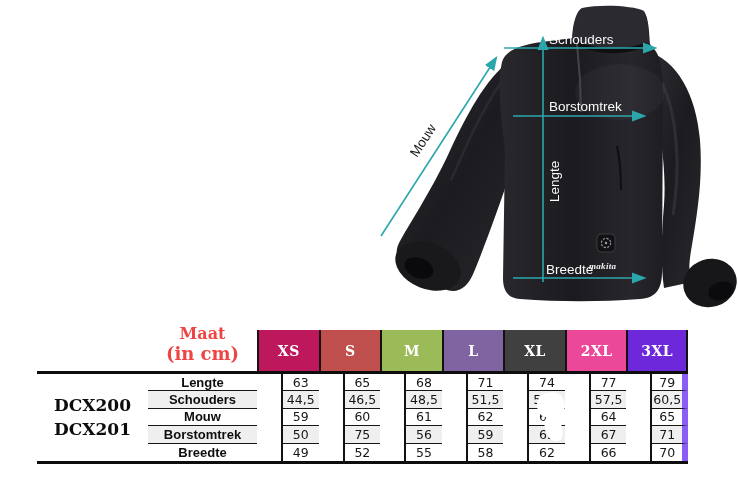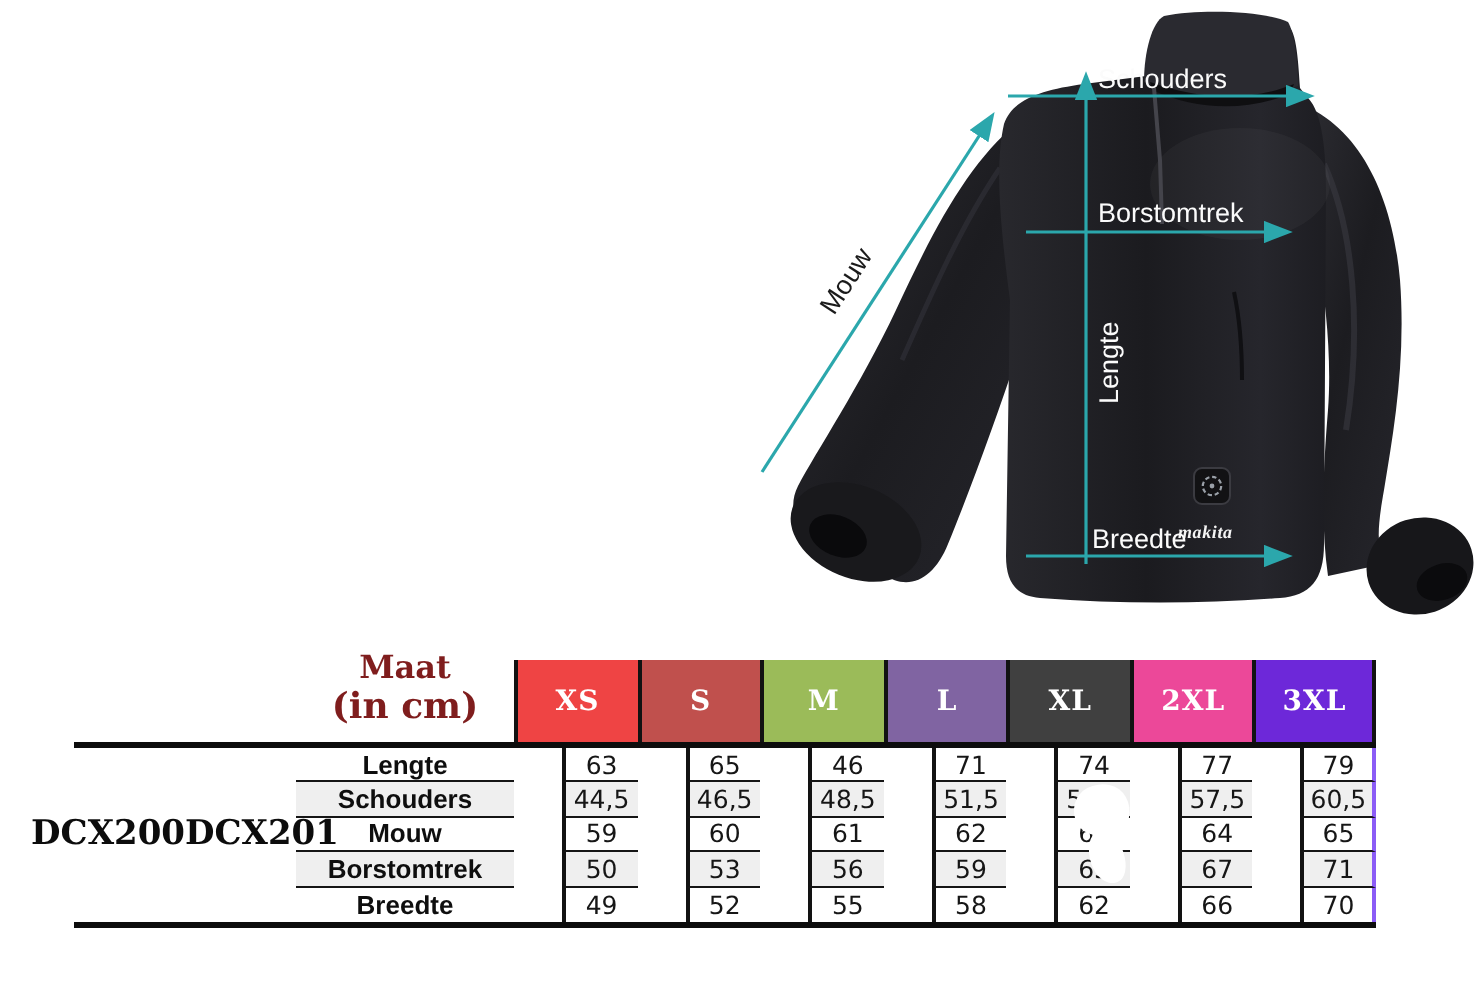--- a/index.html
+++ b/index.html
@@ -10,34 +10,34 @@
   
   .fig{position:absolute;left:0;top:0;width:738px;height:320px;}
   .fig svg{display:block;}
   .m-label{font-family:"Liberation Sans",sans-serif;font-size:13.5px;fill:#fbfbfb;}
   .m-label-dark{font-family:"Liberation Sans",sans-serif;font-size:13.5px;fill:#1b1b1b;}
   .brand{font-family:"Liberation Serif",serif;font-style:italic;font-weight:bold;font-size:9px;fill:#f4f4f4;letter-spacing:.3px;}
   
   .size-table{position:absolute;left:37px;top:322px;width:651px;}
   .thead{display:grid;grid-template-columns:111px 109px repeat(7,1fr);height:49px;align-items:end;}
   .corner{height:100%;display:flex;flex-direction:column;justify-content:center;align-items:center;
-    font-family:"DejaVu Serif",serif;font-weight:bold;color:#7f1d1d;font-size:16px;line-height:20px;padding-bottom:3px;}
+    font-family:"DejaVu Serif",serif;font-weight:bold;color:#ef4444;font-size:16px;line-height:20px;padding-bottom:3px;}
   .corner .sub{font-size:18px;}
   .size-head{height:41px;display:flex;align-items:center;justify-content:center;color:#ffffff;
     font-family:"DejaVu Serif",serif;font-weight:bold;font-size:14px;letter-spacing:.5px;border-left:2px solid #121212;}
   .size-head.lastc{border-right:2px solid #121212;}
   .hline{height:3px;background:#0d0d0d;}
   .tbody{display:grid;grid-template-columns:111px 109px repeat(7,1fr);grid-auto-rows:17.4px;}
-  .model{grid-column:1;grid-row:1/6;display:flex;align-items:center;justify-content:center;
+  .model{grid-column:1;grid-row:1/6;display:flex;flex-direction:column;align-items:center;justify-content:center;
     font-family:"DejaVu Serif",serif;font-weight:bold;font-size:17px;line-height:24px;color:#0c0c0c;}
   .rlabel{display:flex;align-items:center;justify-content:center;font-weight:bold;font-size:13px;color:#0e0e0e;
     border-bottom:1.6px solid #151515;}
   .val{display:flex;align-items:center;justify-content:center;font-family:"DejaVu Sans",sans-serif;font-size:12.5px;color:#161616;
     border-left:2px solid #121212;border-bottom:1.6px solid #151515;margin-left:24px;}
-  .val.lastc{border-right:2px solid #8b5cf6;}
+  .val.lastc{border-right:6px solid #8b5cf6;}
   .lastr{border-bottom:none !important;}
   .alt{background:#efefef;}
   
   .smudge{position:absolute;background:#ffffff;z-index:5;}
   .smudge.s1{left:537px;top:392px;width:28px;height:26px;border-radius:55% 45% 60% 40% / 50% 55% 45% 50%;transform:rotate(12deg);}
   .smudge.s2{left:545px;top:415px;width:17px;height:27px;border-radius:50% 50% 45% 55% / 55% 45% 50% 50%;transform:rotate(-18deg);}
 </style>
 </head>
 <body>
 
@@ -105,41 +105,41 @@
 </div>
 
 <div class="size-table">
 
   <div class="thead">
     <div></div>
     <div class="corner">
       <div>Maat</div>
       <div class="sub">(in cm)</div>
     </div>
-    <div class="size-head" style="background: #ef4444;">XS</div>
+    <div class="size-head" style="background: #be185d;">XS</div>
     <div class="size-head" style="background: rgb(192, 80, 77);">S</div>
     <div class="size-head" style="background: rgb(155, 187, 89);">M</div>
     <div class="size-head" style="background: rgb(128, 100, 162);">L</div>
     <div class="size-head" style="background: #404040;">XL</div>
     <div class="size-head" style="background: #ec4899;">2XL</div>
     <div class="size-head lastc" style="background: #6d28d9;">3XL</div>
   </div>
 
   <div class="hline"></div>
 
   <div class="tbody">
     <div class="model">
       <div>DCX200</div>
       <div>DCX201</div>
     </div>
 
     <div class="rlabel">Lengte</div>
     <div class="val">63</div>
     <div class="val">65</div>
-    <div class="val">46</div>
+    <div class="val">68</div>
     <div class="val">71</div>
     <div class="val">74</div>
     <div class="val">77</div>
     <div class="val lastc">79</div>
 
     <div class="rlabel alt">Schouders</div>
     <div class="val alt">44,5</div>
     <div class="val alt">46,5</div>
     <div class="val alt">48,5</div>
     <div class="val alt">51,5</div>
@@ -151,21 +151,21 @@
     <div class="val">59</div>
     <div class="val">60</div>
     <div class="val">61</div>
     <div class="val">62</div>
     <div class="val">63</div>
     <div class="val">64</div>
     <div class="val lastc">65</div>
 
     <div class="rlabel alt">Borstomtrek</div>
     <div class="val alt">50</div>
-    <div class="val alt">53</div>
+    <div class="val alt">75</div>
     <div class="val alt">56</div>
     <div class="val alt">59</div>
     <div class="val alt">63</div>
     <div class="val alt">67</div>
     <div class="val alt lastc">71</div>
 
     <div class="rlabel lastr">Breedte</div>
     <div class="val lastr">49</div>
     <div class="val lastr">52</div>
     <div class="val lastr">55</div>

